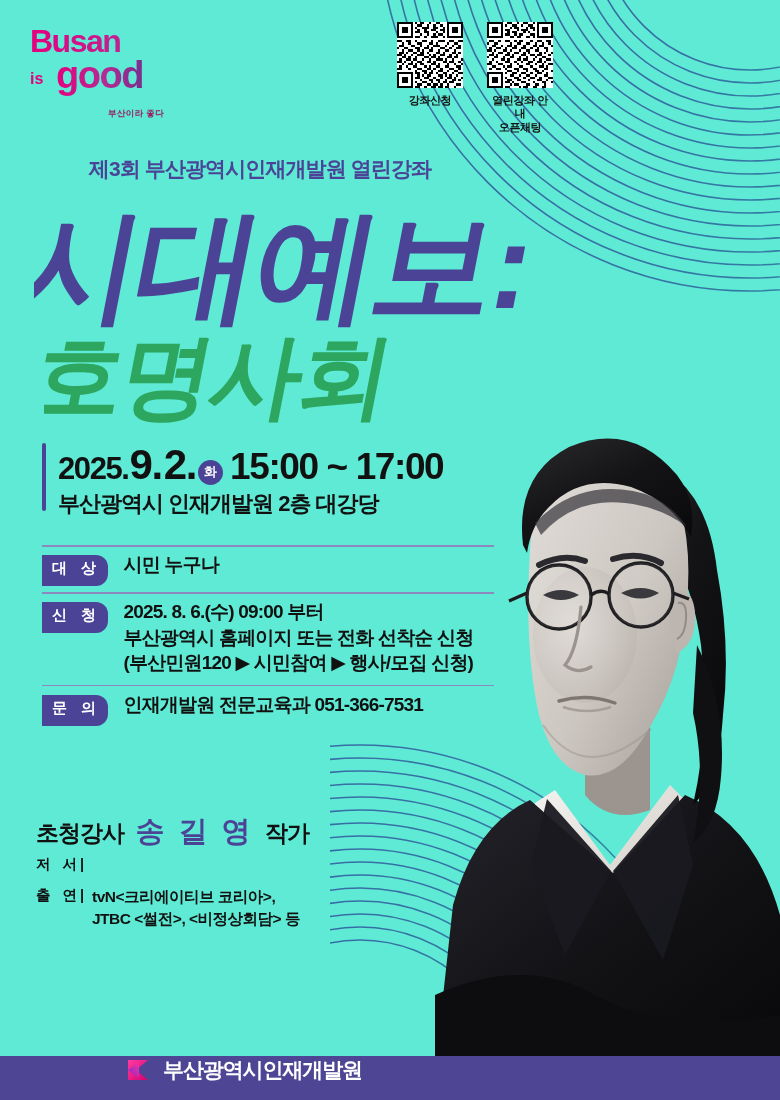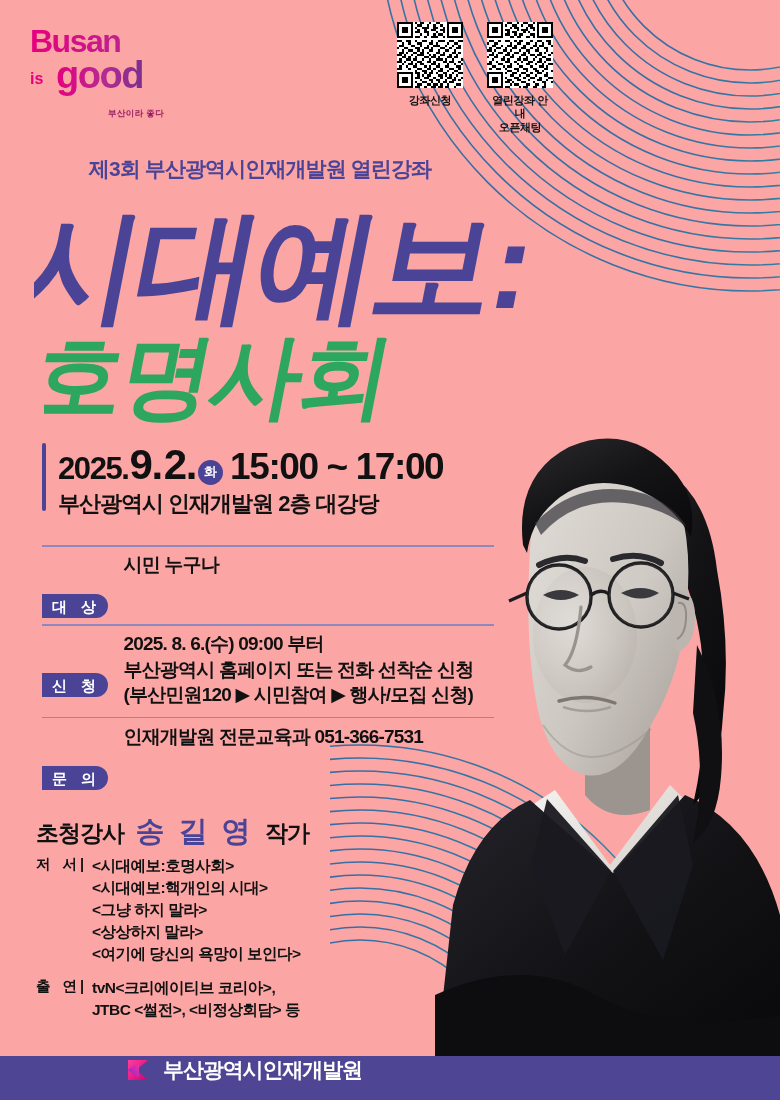--- a/index.html
+++ b/index.html
@@ -7,21 +7,21 @@
   body{
     width:780px;height:1100px;
     background:#ffffff;
     font-family:"Liberation Sans","DejaVu Sans",sans-serif;
     overflow:hidden;
     position:relative;
   }
   #poster{
     position:relative;
     width:780px;height:1100px;
-    background:#fca5a5;
+    background:#5eead4;
     overflow:hidden;
   }
 
   
   .arcs{position:absolute;pointer-events:none;}
   .arcs-top{right:-60px;top:-170px;width:520px;height:520px;}
   .arcs-bottom{left:330px;bottom:30px;width:420px;height:420px;}
 
   
   .photo-wrap{
@@ -94,26 +94,26 @@
   }
 
   
   .info{position:absolute;left:42px;top:545px;width:452px;}
   .info-row{position:relative;padding-top:7px;margin-bottom:9px;}
   .info-row .rule{
     position:absolute;left:0;top:0;width:452px;height:1.5px;background:#8d88bd;
   }
   .badge{
     display:inline-block;vertical-align:top;
-    min-width:66px;height:24px;line-height:25px;
+    min-width:66px;height:31px;line-height:25px;
     background:#4b4496;color:#fff;
     border-radius:0 12px 12px 0;
     font-size:15px;font-weight:700;text-align:center;
     letter-spacing:5px;padding:0 6px 0 9px;box-sizing:border-box;
-    position:relative;top:3px;margin-top:39px;
+    position:relative;top:3px;
   }
   .info-body{
     display:inline-block;vertical-align:top;margin-left:11px;
     font-size:19px;font-weight:600;color:#111;letter-spacing:-.8px;
     line-height:1.35;
   }
   .info-body .ln{display:block;white-space:nowrap;}
 
   
   .speaker{
@@ -790,27 +790,20 @@
     <span class="nm">송 길 영</span>
     <span>작가</span>
   </div>
 
   <div class="credits">
 
     <div class="credit-row">
       <div class="credit-key">
         <span>저 서</span><span class="bar">|</span>
       </div>
-      <div class="credit-vals">
-        <span class="ln">&lt;시대예보:호명사회&gt;</span>
-        <span class="ln">&lt;시대예보:핵개인의 시대&gt;</span>
-        <span class="ln">&lt;그냥 하지 말라&gt;</span>
-        <span class="ln">&lt;상상하지 말라&gt;</span>
-        <span class="ln">&lt;여기에 당신의 욕망이 보인다&gt;</span>
-      </div>
     </div>
 
     <div class="credit-row">
       <div class="credit-key">
         <span>출 연</span><span class="bar">|</span>
       </div>
       <div class="credit-vals">
         <span class="ln">tvN&lt;크리에이티브 코리아&gt;,</span>
         <span class="ln">JTBC &lt;썰전&gt;, &lt;비정상회담&gt; 등</span>
       </div>

